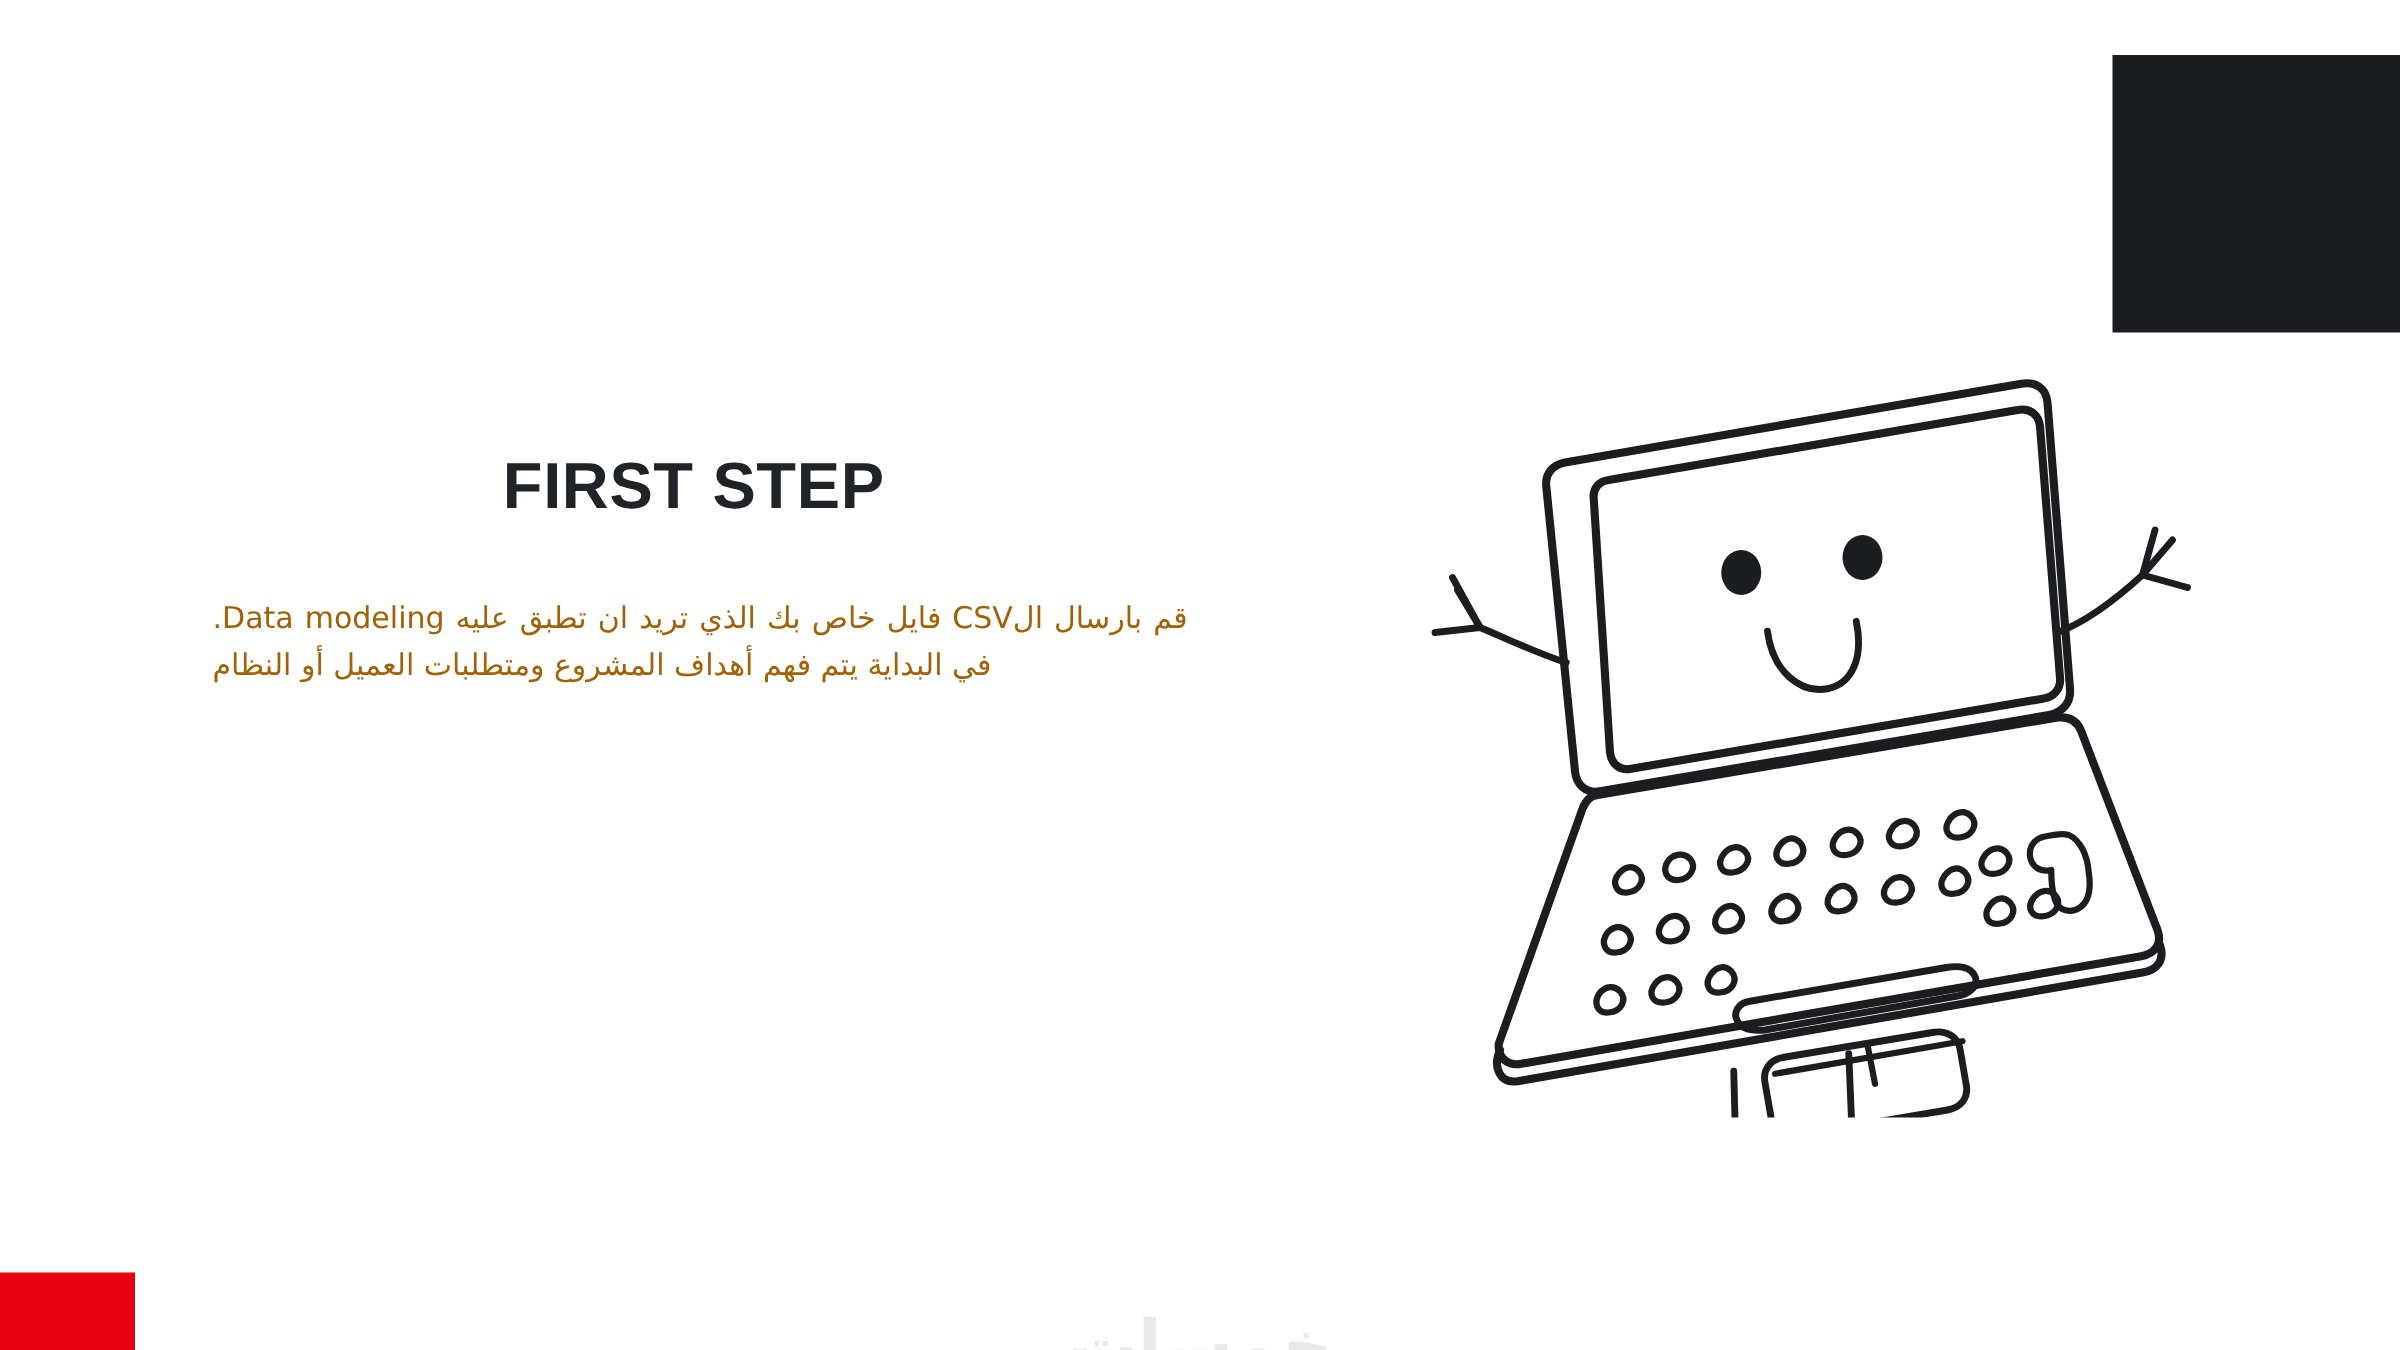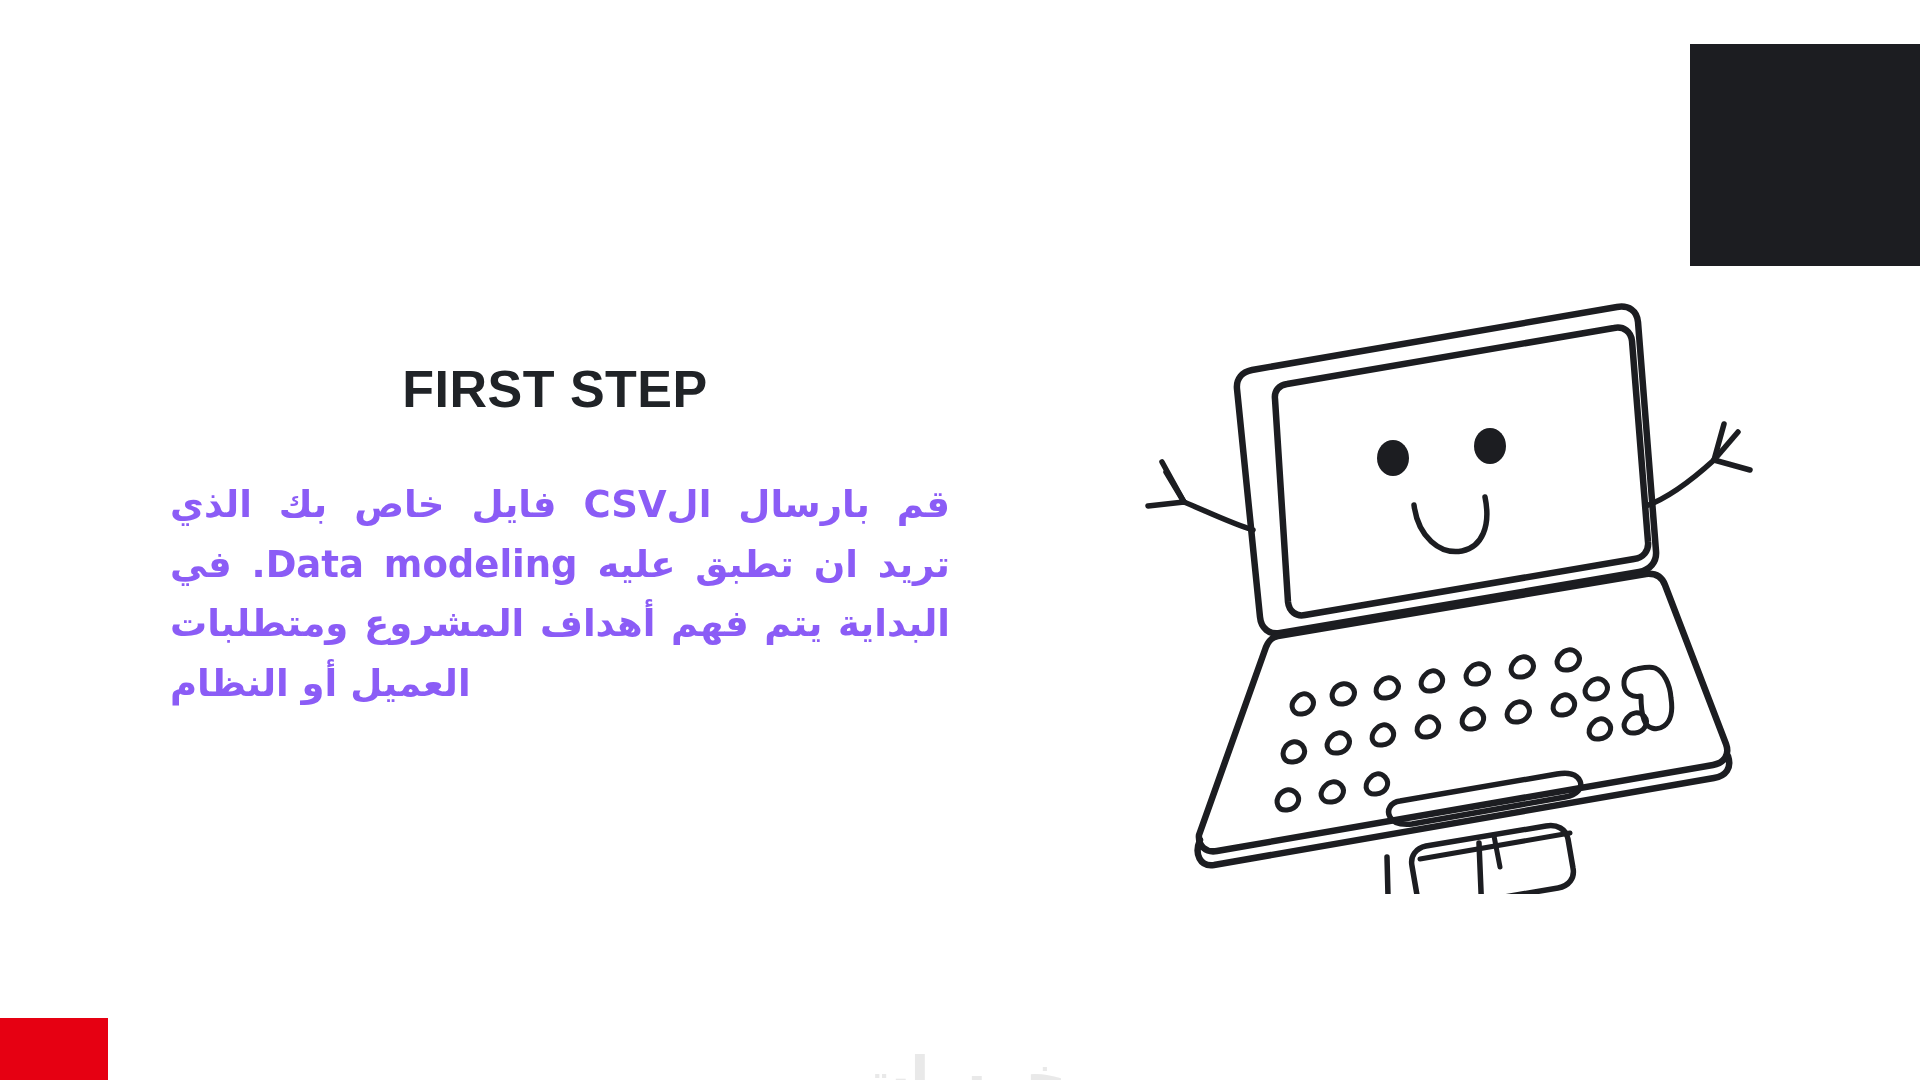--- a/index.html
+++ b/index.html
@@ -52,24 +52,24 @@
     color: #202327;
     text-align: center;
     margin: 0 0 58px 0;
     line-height: 1.05;
     font-family: "Liberation Sans", "DejaVu Sans", sans-serif;
   }
   .body-paragraph {
     direction: rtl;
     text-align: justify;
     text-align-last: left;
-    font-size: 37px;
-    font-weight: 700;
+    font-size: 24px;
+    font-weight: 400;
     line-height: 1.62;
-    color: #8b5cf6;
+    color: #a16207;
     margin: 0;
     padding-left: 10px;
     font-family: "DejaVu Sans", "Liberation Sans", sans-serif;
     unicode-bidi: plaintext;
   }
 
   
   .watermark {
     position: absolute;
     left: 0;

